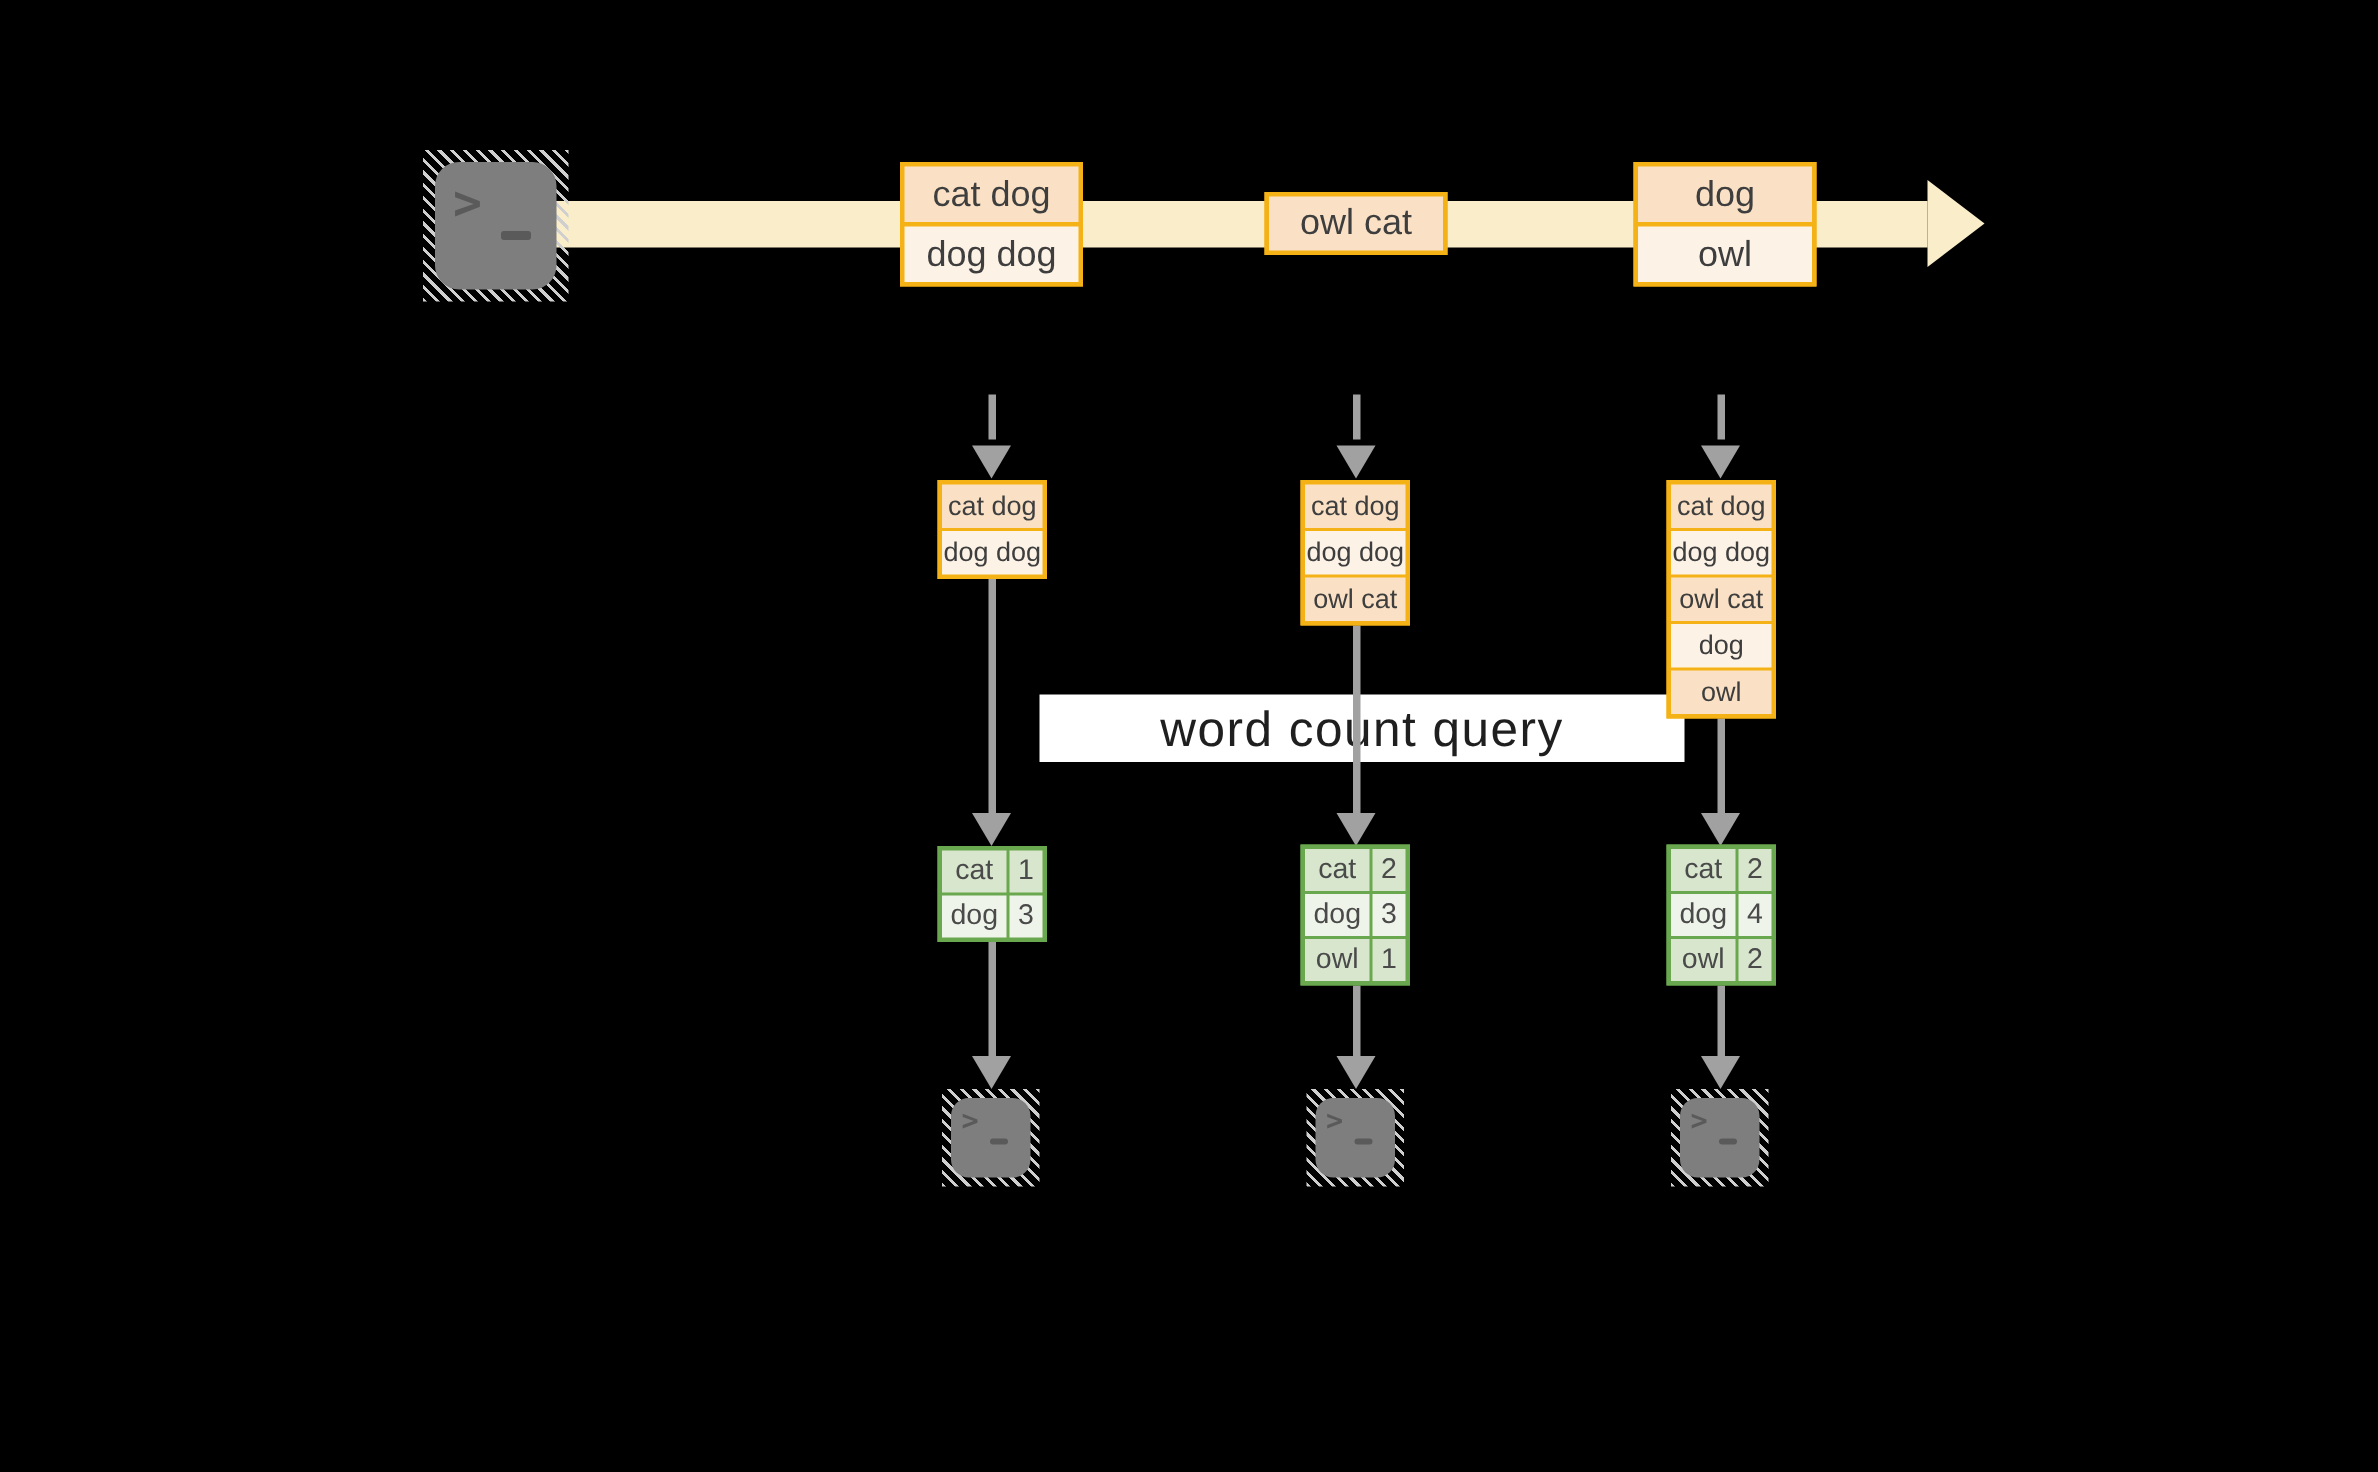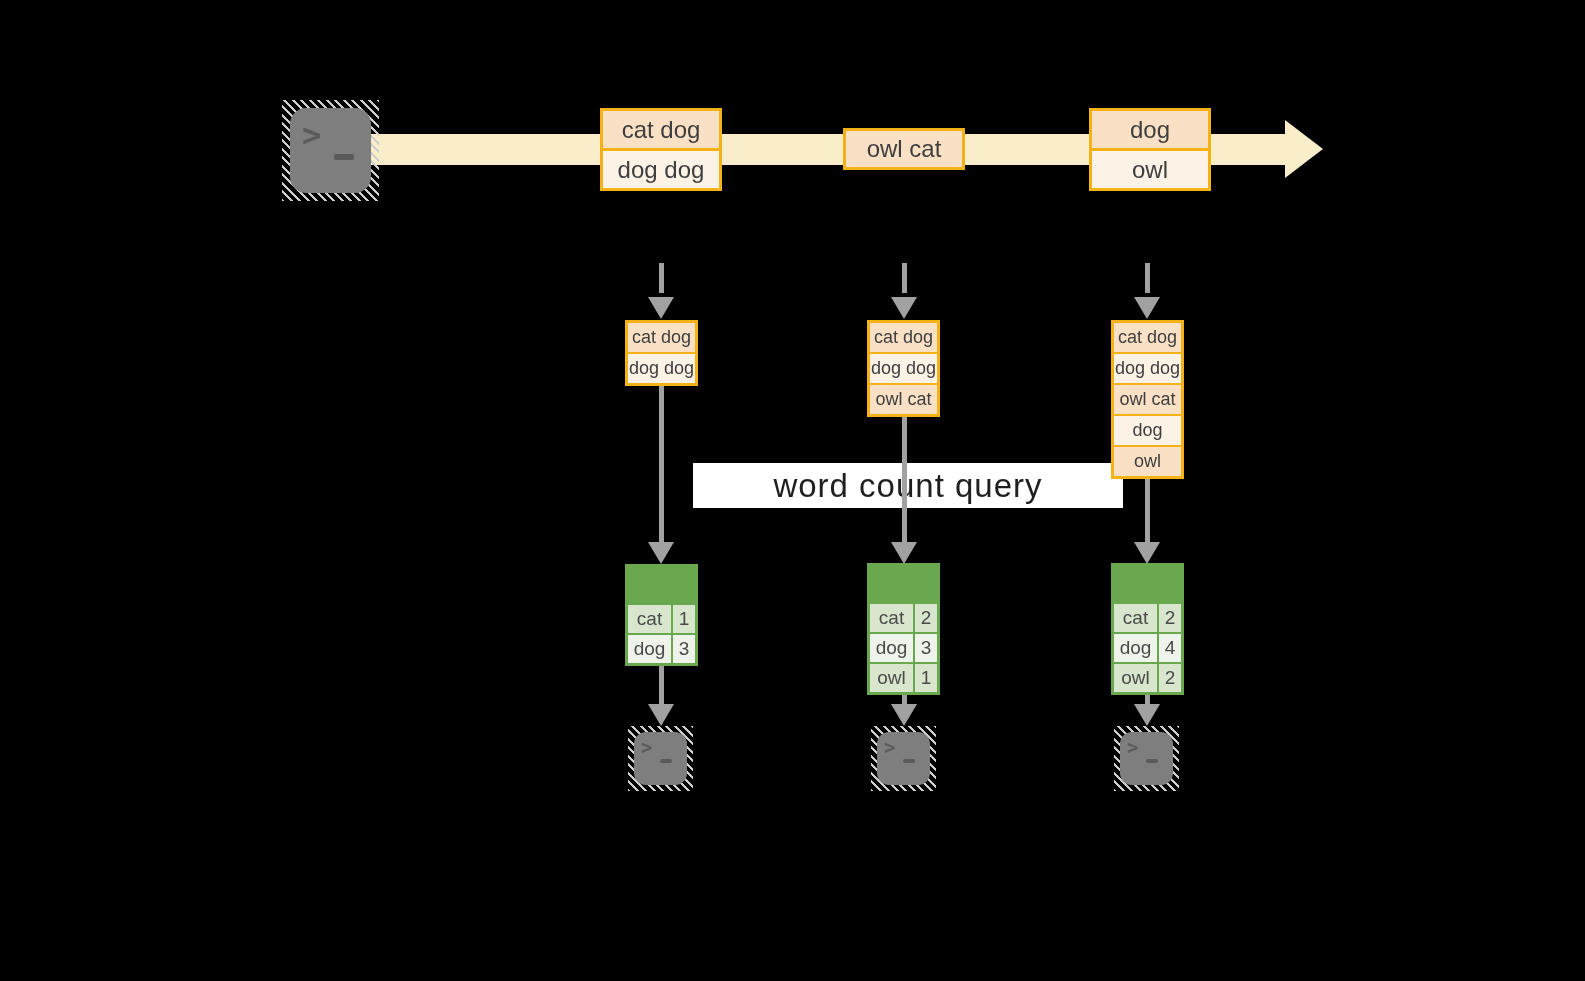--- a/index.html
+++ b/index.html
@@ -46,21 +46,21 @@
          border-left:13px solid transparent;border-right:13px solid transparent;
          border-top:22px solid #A1A1A1;}
 
   
   .banner{position:absolute;left:693px;top:463px;width:430px;height:45px;background:#FFFFFF;z-index:5;
           display:flex;align-items:center;justify-content:center;}
   .banner span{font-size:33px;font-weight:300;color:#1F1F1F;letter-spacing:1px;}
 
   
   .gtable{position:absolute;width:67px;border:3px solid #6AA84F;background:#6AA84F;z-index:7;}
-  .grow{display:flex;height:28px;margin-top:38px;}
+  .grow{display:flex;height:28px;}
   .grow + .grow{margin-top:2px;}
   .gword{width:43px;display:flex;align-items:center;justify-content:center;
          font-size:19px;color:#4A4A4A;}
   .gcount{width:22px;margin-left:2px;display:flex;align-items:center;justify-content:center;
           font-size:19px;color:#4A4A4A;}
   .grow.dark .gword,.grow.dark .gcount{background:#D7E6CC;}
   .grow.light .gword,.grow.light .gcount{background:#EEF4E9;}
 </style>
 </head>
 <body>

